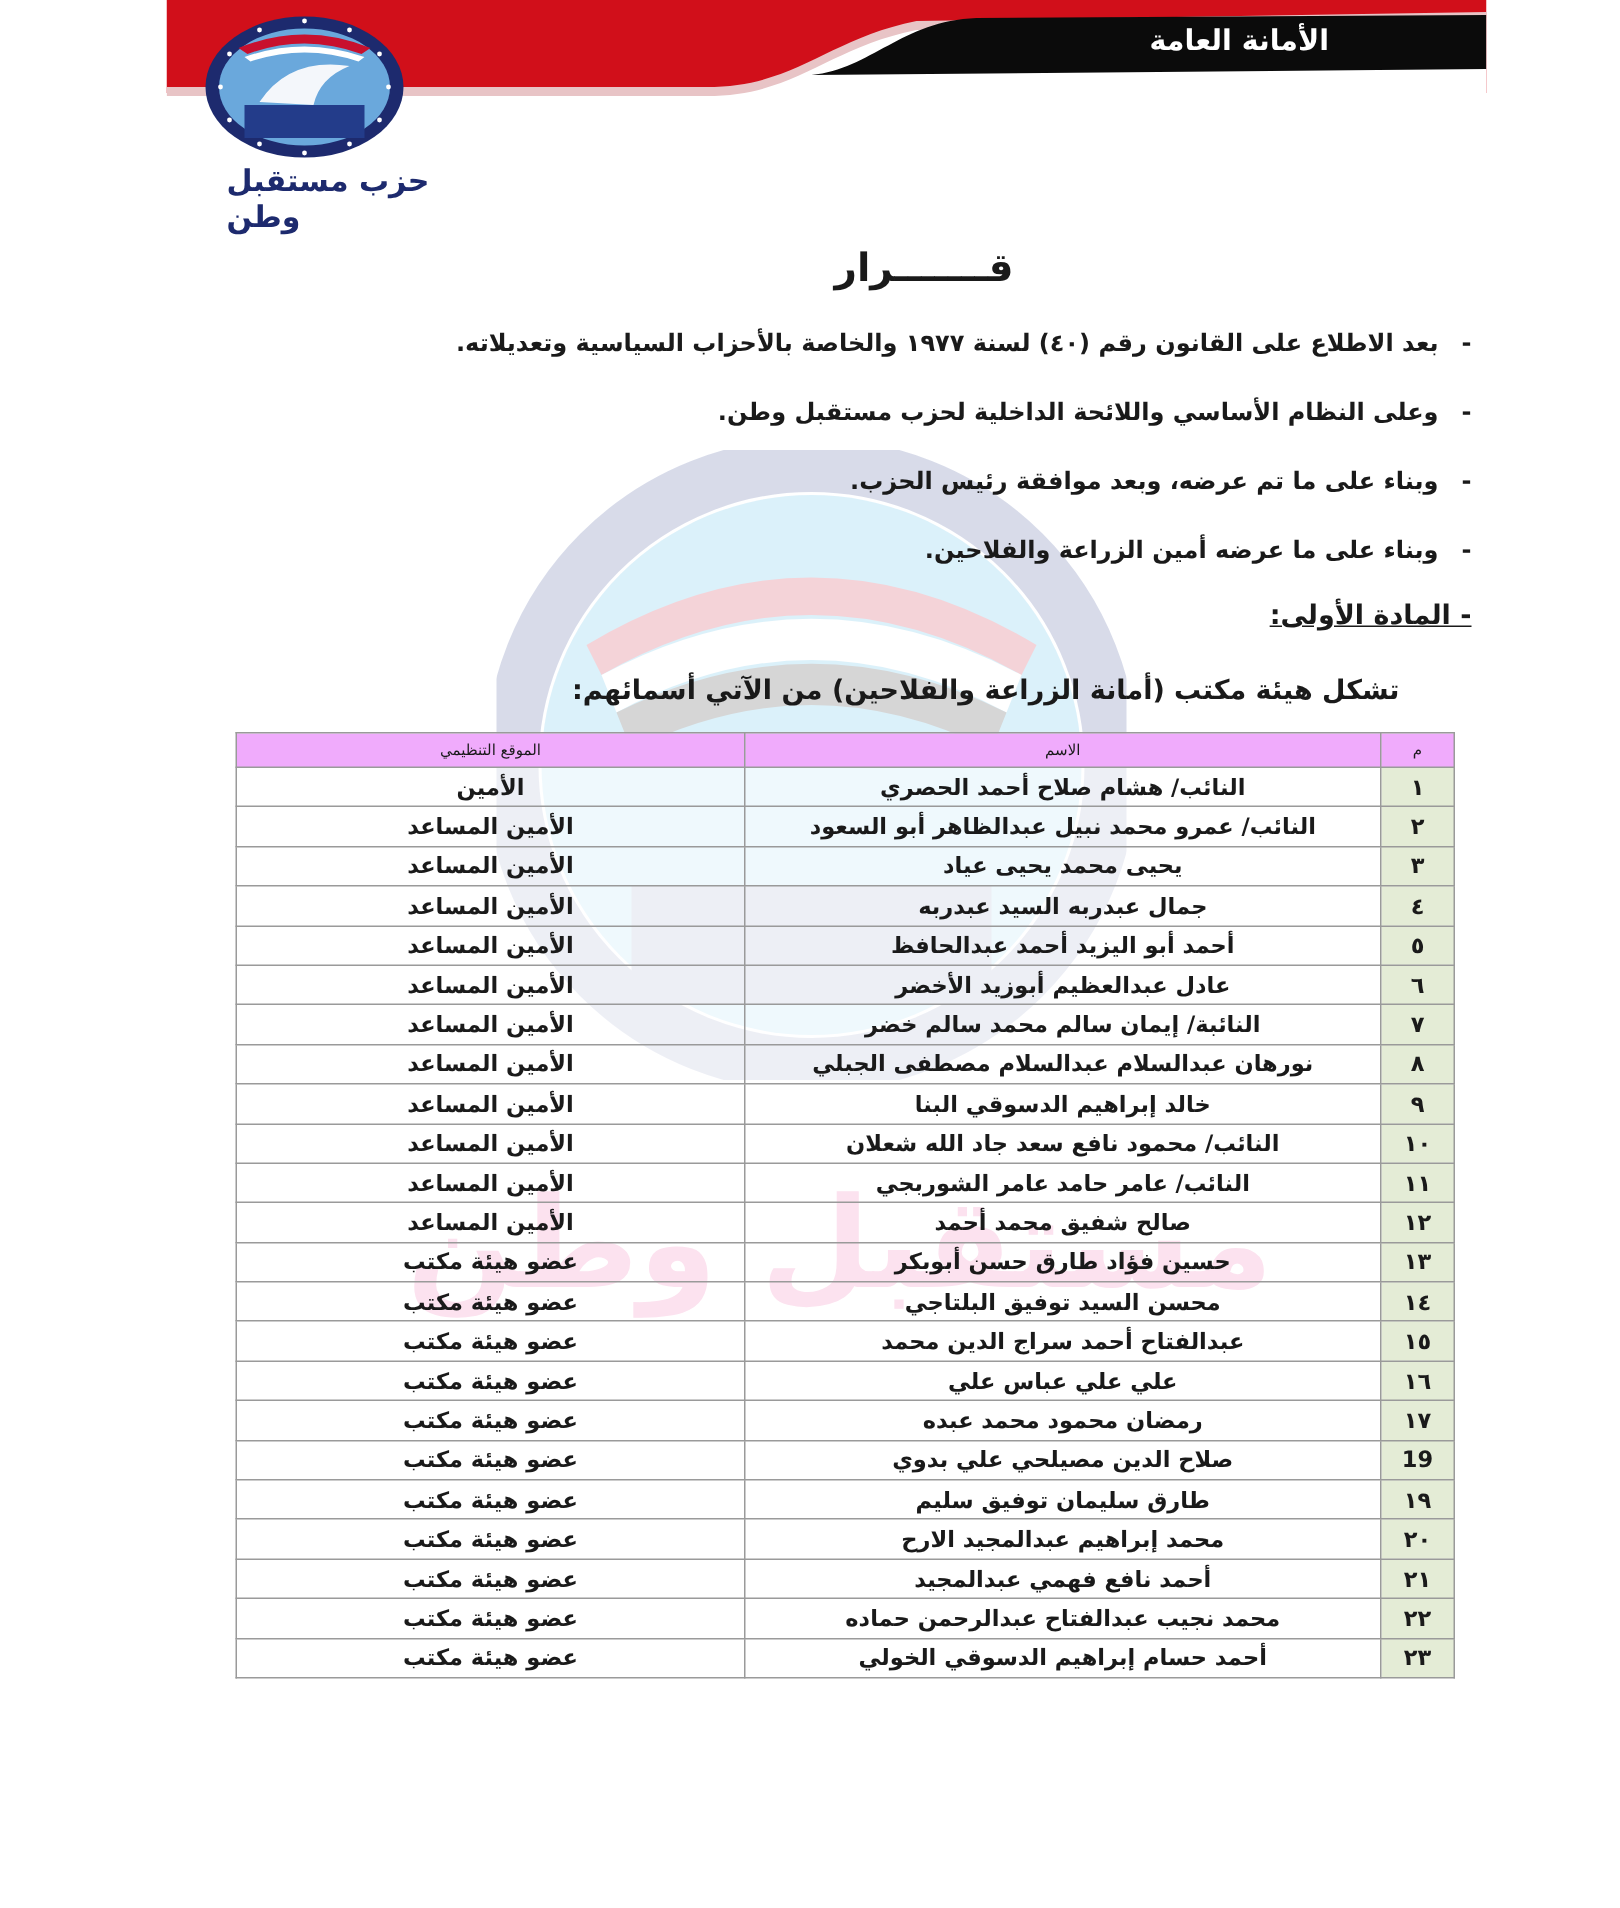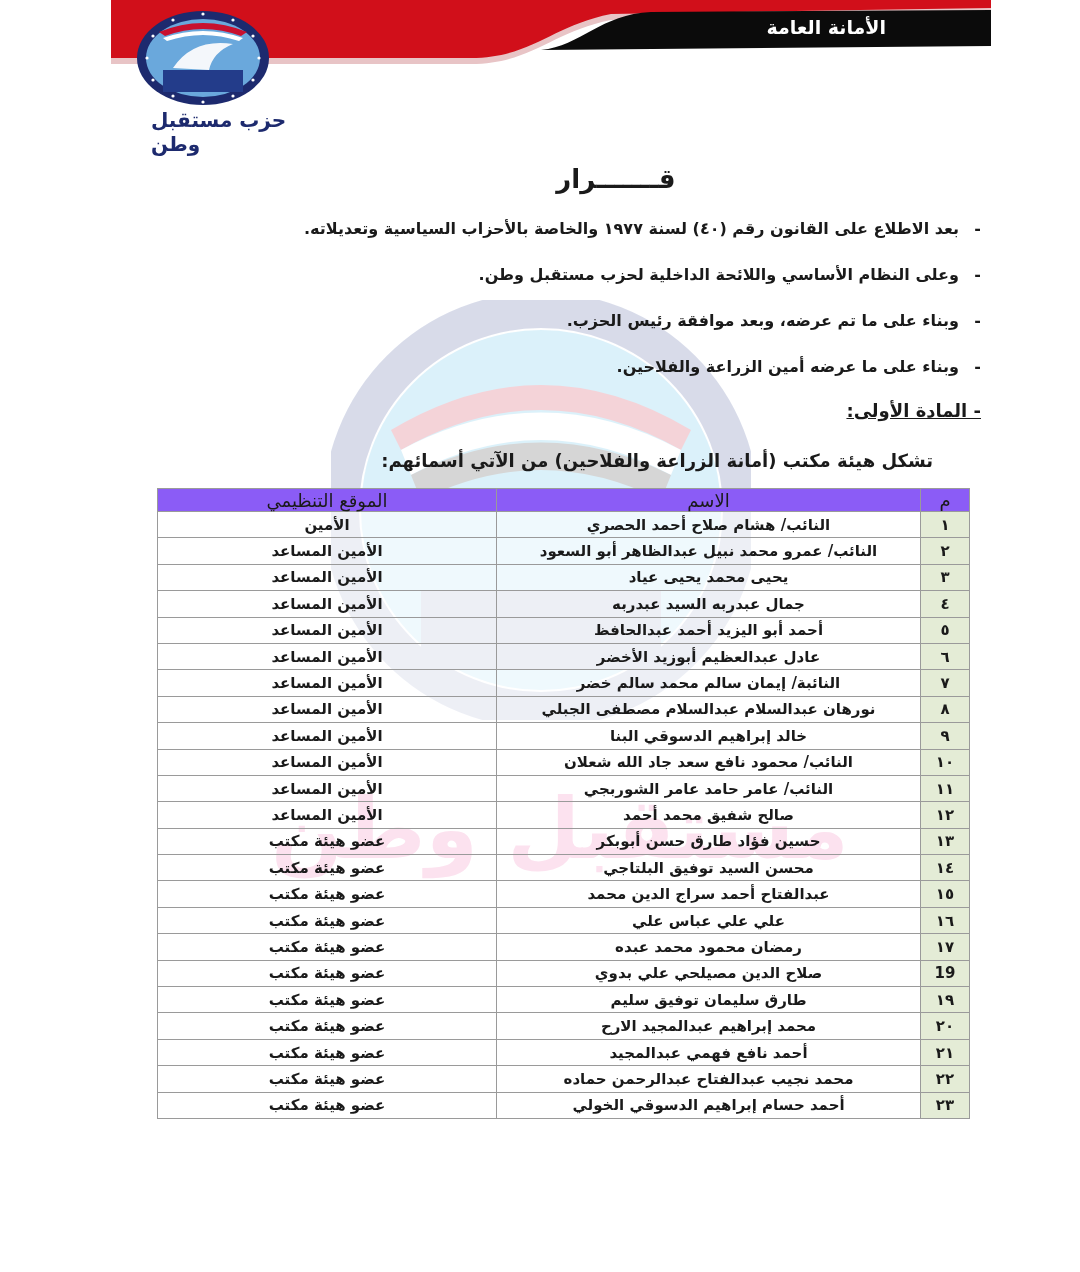--- a/index.html
+++ b/index.html
@@ -15,21 +15,21 @@
   .wm-text { position:absolute; left:160px; top:780px; font-size:84px; font-weight:bold; color:#ec4899; opacity:0.35; direction:rtl; white-space:nowrap; }
   .content { position:absolute; left:0; top:0; width:880px; direction:rtl; color:#1a1a1a; }
   .decision-title { position:absolute; top:164px; left:0; width:880px; text-align:center; font-size:26px; font-weight:bold; padding-left:130px; box-sizing:border-box; }
   .clauses { position:absolute; top:214px; right:10px; width:800px; list-style:none; margin:0; padding:0; }
   .clauses li { font-size:16px; font-weight:bold; height:46px; line-height:30px; }
   .clauses li .dash { display:inline-block; width:22px; }
   .article { position:absolute; top:400px; right:10px; font-size:18px; font-weight:bold; text-decoration:underline; }
   .intro { position:absolute; top:450px; right:58px; font-size:18px; font-weight:bold; }
   table.members { position:absolute; top:488px; left:46px; width:813px; border-collapse:collapse; font-size:15px; font-weight:bold; direction:rtl; background:rgba(255,255,255,0.55); }
   table.members th, table.members td { border:1.5px solid #9a9a9a; height:25.4px; padding:0 4px; text-align:center; }
-  table.members th { background:#8b5cf6; font-weight:normal; font-size:18px; height:22px; }
+  table.members th { background:#f0abfc; font-weight:normal; font-size:10px; height:22px; }
   table.members td.num { background:#e4ecd6; width:40px; }
   table.members td.name { width:415px; }
   .ftr-black { position:absolute; left:0; top:1183px; width:880px; height:18px; background:#0d0d0d; }
   .ftr-white { position:absolute; left:0; top:1201px; width:880px; height:14px; background:#f4f4f4; }
   .ftr-red { position:absolute; left:0; top:1215px; width:880px; height:57px; background:#cc0c17; }
   .ftr-slogan { position:absolute; left:0; top:1226px; width:880px; text-align:center; color:#ffffff; font-size:25px; font-weight:bold; direction:rtl; }
 </style>
 </head>
 <body>
 

